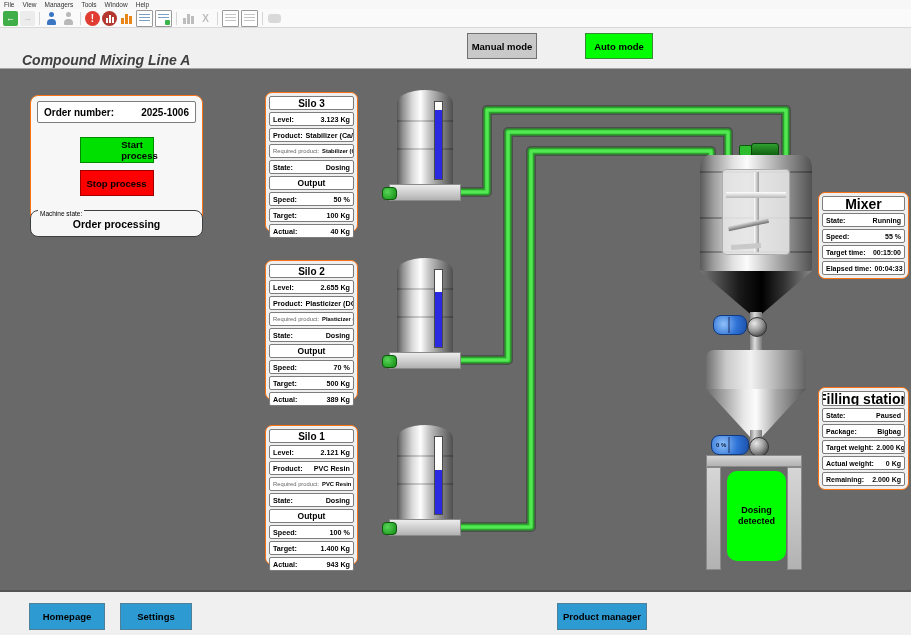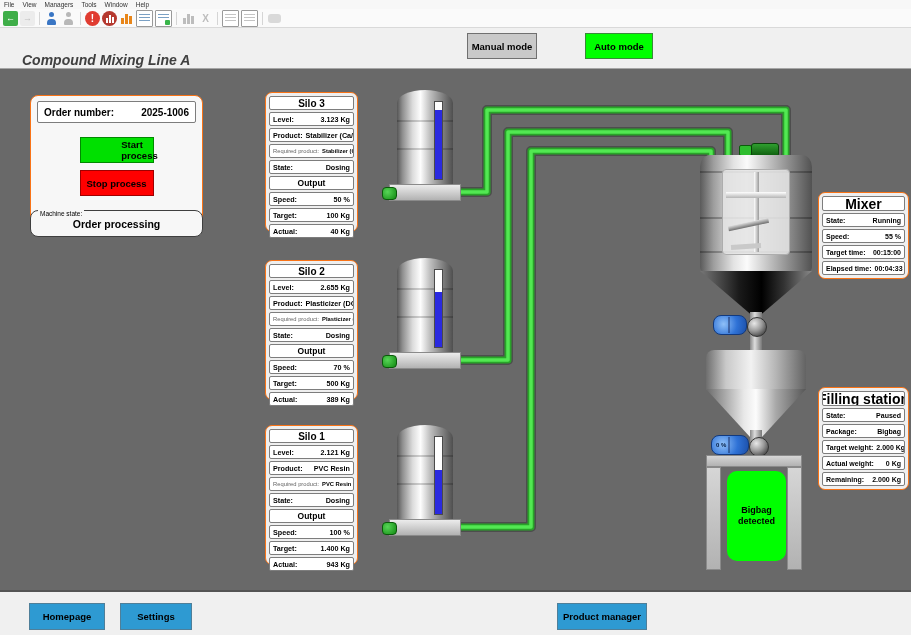--- a/index.html
+++ b/index.html
@@ -392,21 +392,21 @@
   <div class="abs stem" style="left:750px;top:361px;width:12px;height:16px;"></div>
   <div class="abs valve-act" style="left:711px;top:366px;width:38px;height:20px;">
     <div class="act-split"></div>
     <span id="valve2-label">0 %</span>
   </div>
   <div class="abs valve-ball" style="left:749px;top:368px;width:20px;height:20px;"></div>
 
   <div class="abs stand" style="left:706px;top:386px;width:96px;height:12px;"></div>
   <div class="abs stand" style="left:706px;top:398px;width:15px;height:103px;"></div>
   <div class="abs stand" style="left:787px;top:398px;width:15px;height:103px;"></div>
-  <div class="abs" id="bigbag" style="left:727px;top:402px;">Bigbag detected</div>
+  <div class="abs" id="bigbag" style="left:727px;top:402px;">Dosing detected</div>
 
   <div class="panel side-panel" style="top:109px;">
     <div class="cell title">Mixer</div>
     <div class="cell">
         <span class="lbl">State:</span>
         <span class="val">Running</span>
       </div>
     <div class="cell">
         <span class="lbl">Speed:</span>
         <span class="val">55 %</span>

